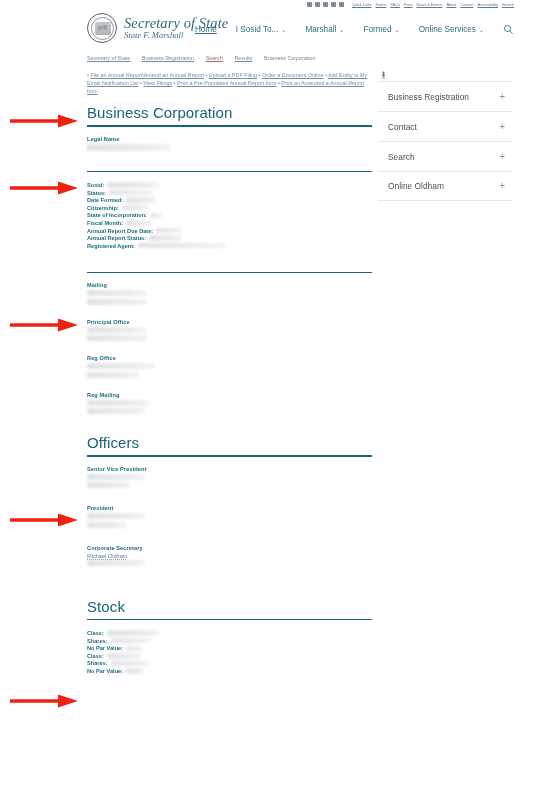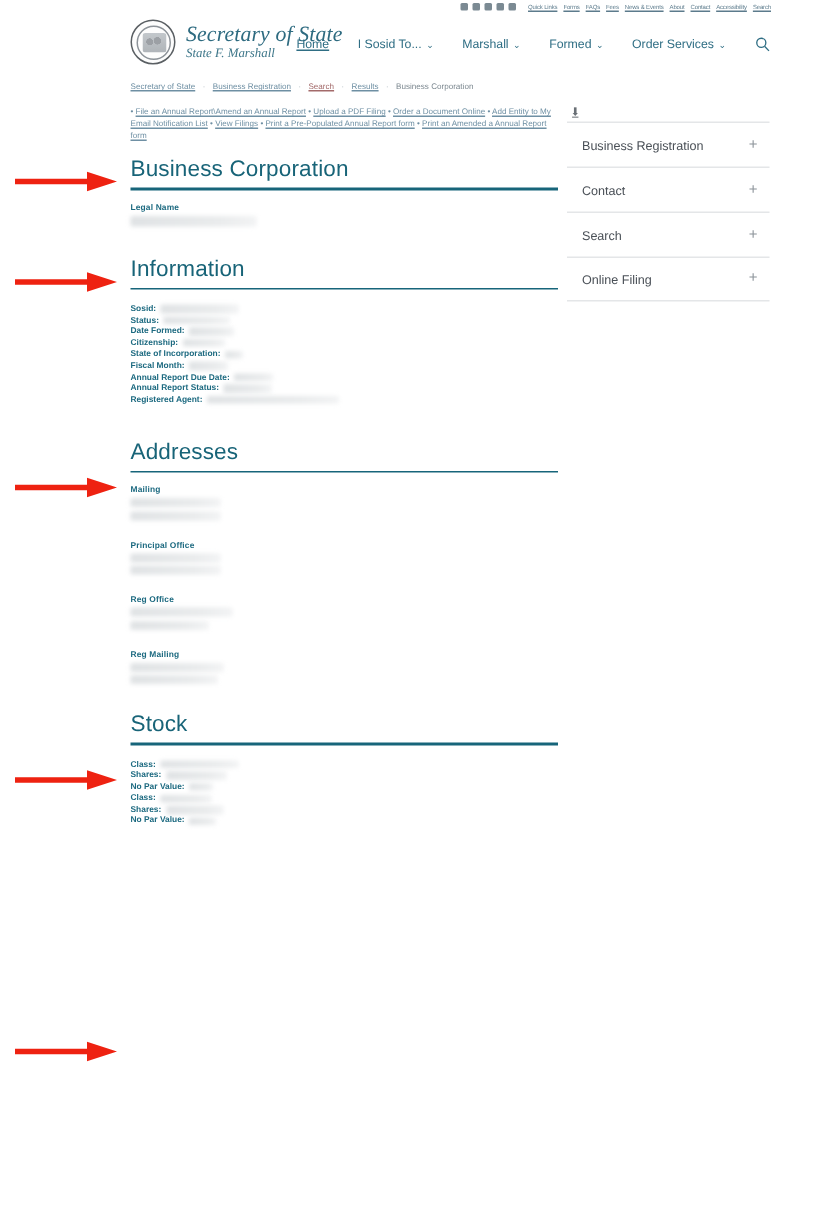--- a/index.html
+++ b/index.html
@@ -187,21 +187,21 @@
         </div>
         <div class="nav-item">
           <span>Marshall</span>
           <span class="caret">⌄</span>
         </div>
         <div class="nav-item">
           <span>Formed</span>
           <span class="caret">⌄</span>
         </div>
         <div class="nav-item">
-          <span>Order Services</span>
+          <span>Online Services</span>
           <span class="caret">⌄</span>
         </div>
         <div>
           <svg class="search-ico" viewBox="0 0 16 16" fill="none" stroke="#2f6e84" stroke-width="1.3">
             <circle cx="6.6" cy="6.6" r="4.4"></circle>
             <line x1="10" y1="10.2" x2="14" y2="14.4"></line>
           </svg>
         </div>
       </div>
     </div>
@@ -238,21 +238,20 @@
     <div class="main">
 
       <div>
         <h1 class="sec-head">Business Corporation</h1>
         <div class="sec-rule"></div>
         <div class="field-label">Legal Name</div>
         <div class="redact blk" style="width:84px;height:7px;"></div>
       </div>
 
       <div style="margin-top:20px;">
-        <h2 class="sec-head">Information</h2>
         <div class="sec-rule"></div>
         <div>
           <div class="kv-row">
               <span class="kv-key">Sosid:</span>
               <span class="redact kv-val" style="width:52px;"></span>
             </div>
           <div class="kv-row">
               <span class="kv-key">Status:</span>
               <span class="redact kv-val" style="width:44px;"></span>
             </div>
@@ -281,21 +280,20 @@
               <span class="redact kv-val" style="width:32px;"></span>
             </div>
           <div class="kv-row">
               <span class="kv-key">Registered Agent:</span>
               <span class="redact kv-val" style="width:88px;"></span>
             </div>
         </div>
       </div>
 
       <div style="margin-top:22px;">
-        <h2 class="sec-head">Addresses</h2>
         <div class="sec-rule"></div>
 
         <div class="addr-group" style="margin-bottom:14px;">
           <div class="field-label">Mailing</div>
           <div class="redact blk" style="width:60px;"></div>
           <div class="redact blk" style="width:60px;"></div>
         </div>
 
         <div class="addr-group" style="margin-bottom:14px;">
           <div class="field-label">Principal Office</div>
@@ -309,22 +307,44 @@
           <div class="redact blk" style="width:52px;"></div>
         </div>
 
         <div class="addr-group">
           <div class="field-label">Reg Mailing</div>
           <div class="redact blk" style="width:62px;"></div>
           <div class="redact blk" style="width:58px;"></div>
         </div>
       </div>
 
-
-      <div style="margin-top:18px;">
+      <div style="margin-top:20px;">
+        <h2 class="sec-head">Officers</h2>
+        <div class="sec-rule"></div>
+
+        <div class="officer-group" style="margin-bottom:17px;">
+          <div class="field-label">Senior Vice President</div>
+          <div class="redact blk" style="width:58px;"></div>
+          <div class="redact blk" style="width:44px;"></div>
+        </div>
+
+        <div class="officer-group" style="margin-bottom:17px;">
+          <div class="field-label">President</div>
+          <div class="redact blk" style="width:58px;"></div>
+          <div class="redact blk" style="width:40px;"></div>
+        </div>
+
+        <div class="officer-group">
+          <div class="field-label">Corporate Secretary</div>
+          <div class="officer-name">Michael Oldham</div>
+          <div class="redact blk" style="width:58px;"></div>
+        </div>
+      </div>
+
+      <div style="margin-top:32px;">
         <h2 class="sec-head">Stock</h2>
         <div class="sec-rule"></div>
         <div>
           <div class="kv-row">
               <span class="kv-key">Class:</span>
               <span class="redact kv-val" style="width:52px;"></span>
             </div>
           <div class="kv-row">
               <span class="kv-key">Shares:</span>
               <span class="redact kv-val" style="width:40px;"></span>
@@ -364,21 +384,21 @@
       </div>
       <div class="acc-item">
         <span class="acc-label">Contact</span>
         <span class="acc-plus">+</span>
       </div>
       <div class="acc-item">
         <span class="acc-label">Search</span>
         <span class="acc-plus">+</span>
       </div>
       <div class="acc-item">
-        <span class="acc-label">Online Filing</span>
+        <span class="acc-label">Online Oldham</span>
         <span class="acc-plus">+</span>
       </div>
     </div>
 
   </div>
 
   <div class="arrow" style="top:113px;">
     <svg viewBox="0 0 68 16">
         <path d="M0 6.2 h48 V1.5 L68 8 L48 14.5 V9.8 H0 Z" fill="#ee2211"></path>
       </svg>

